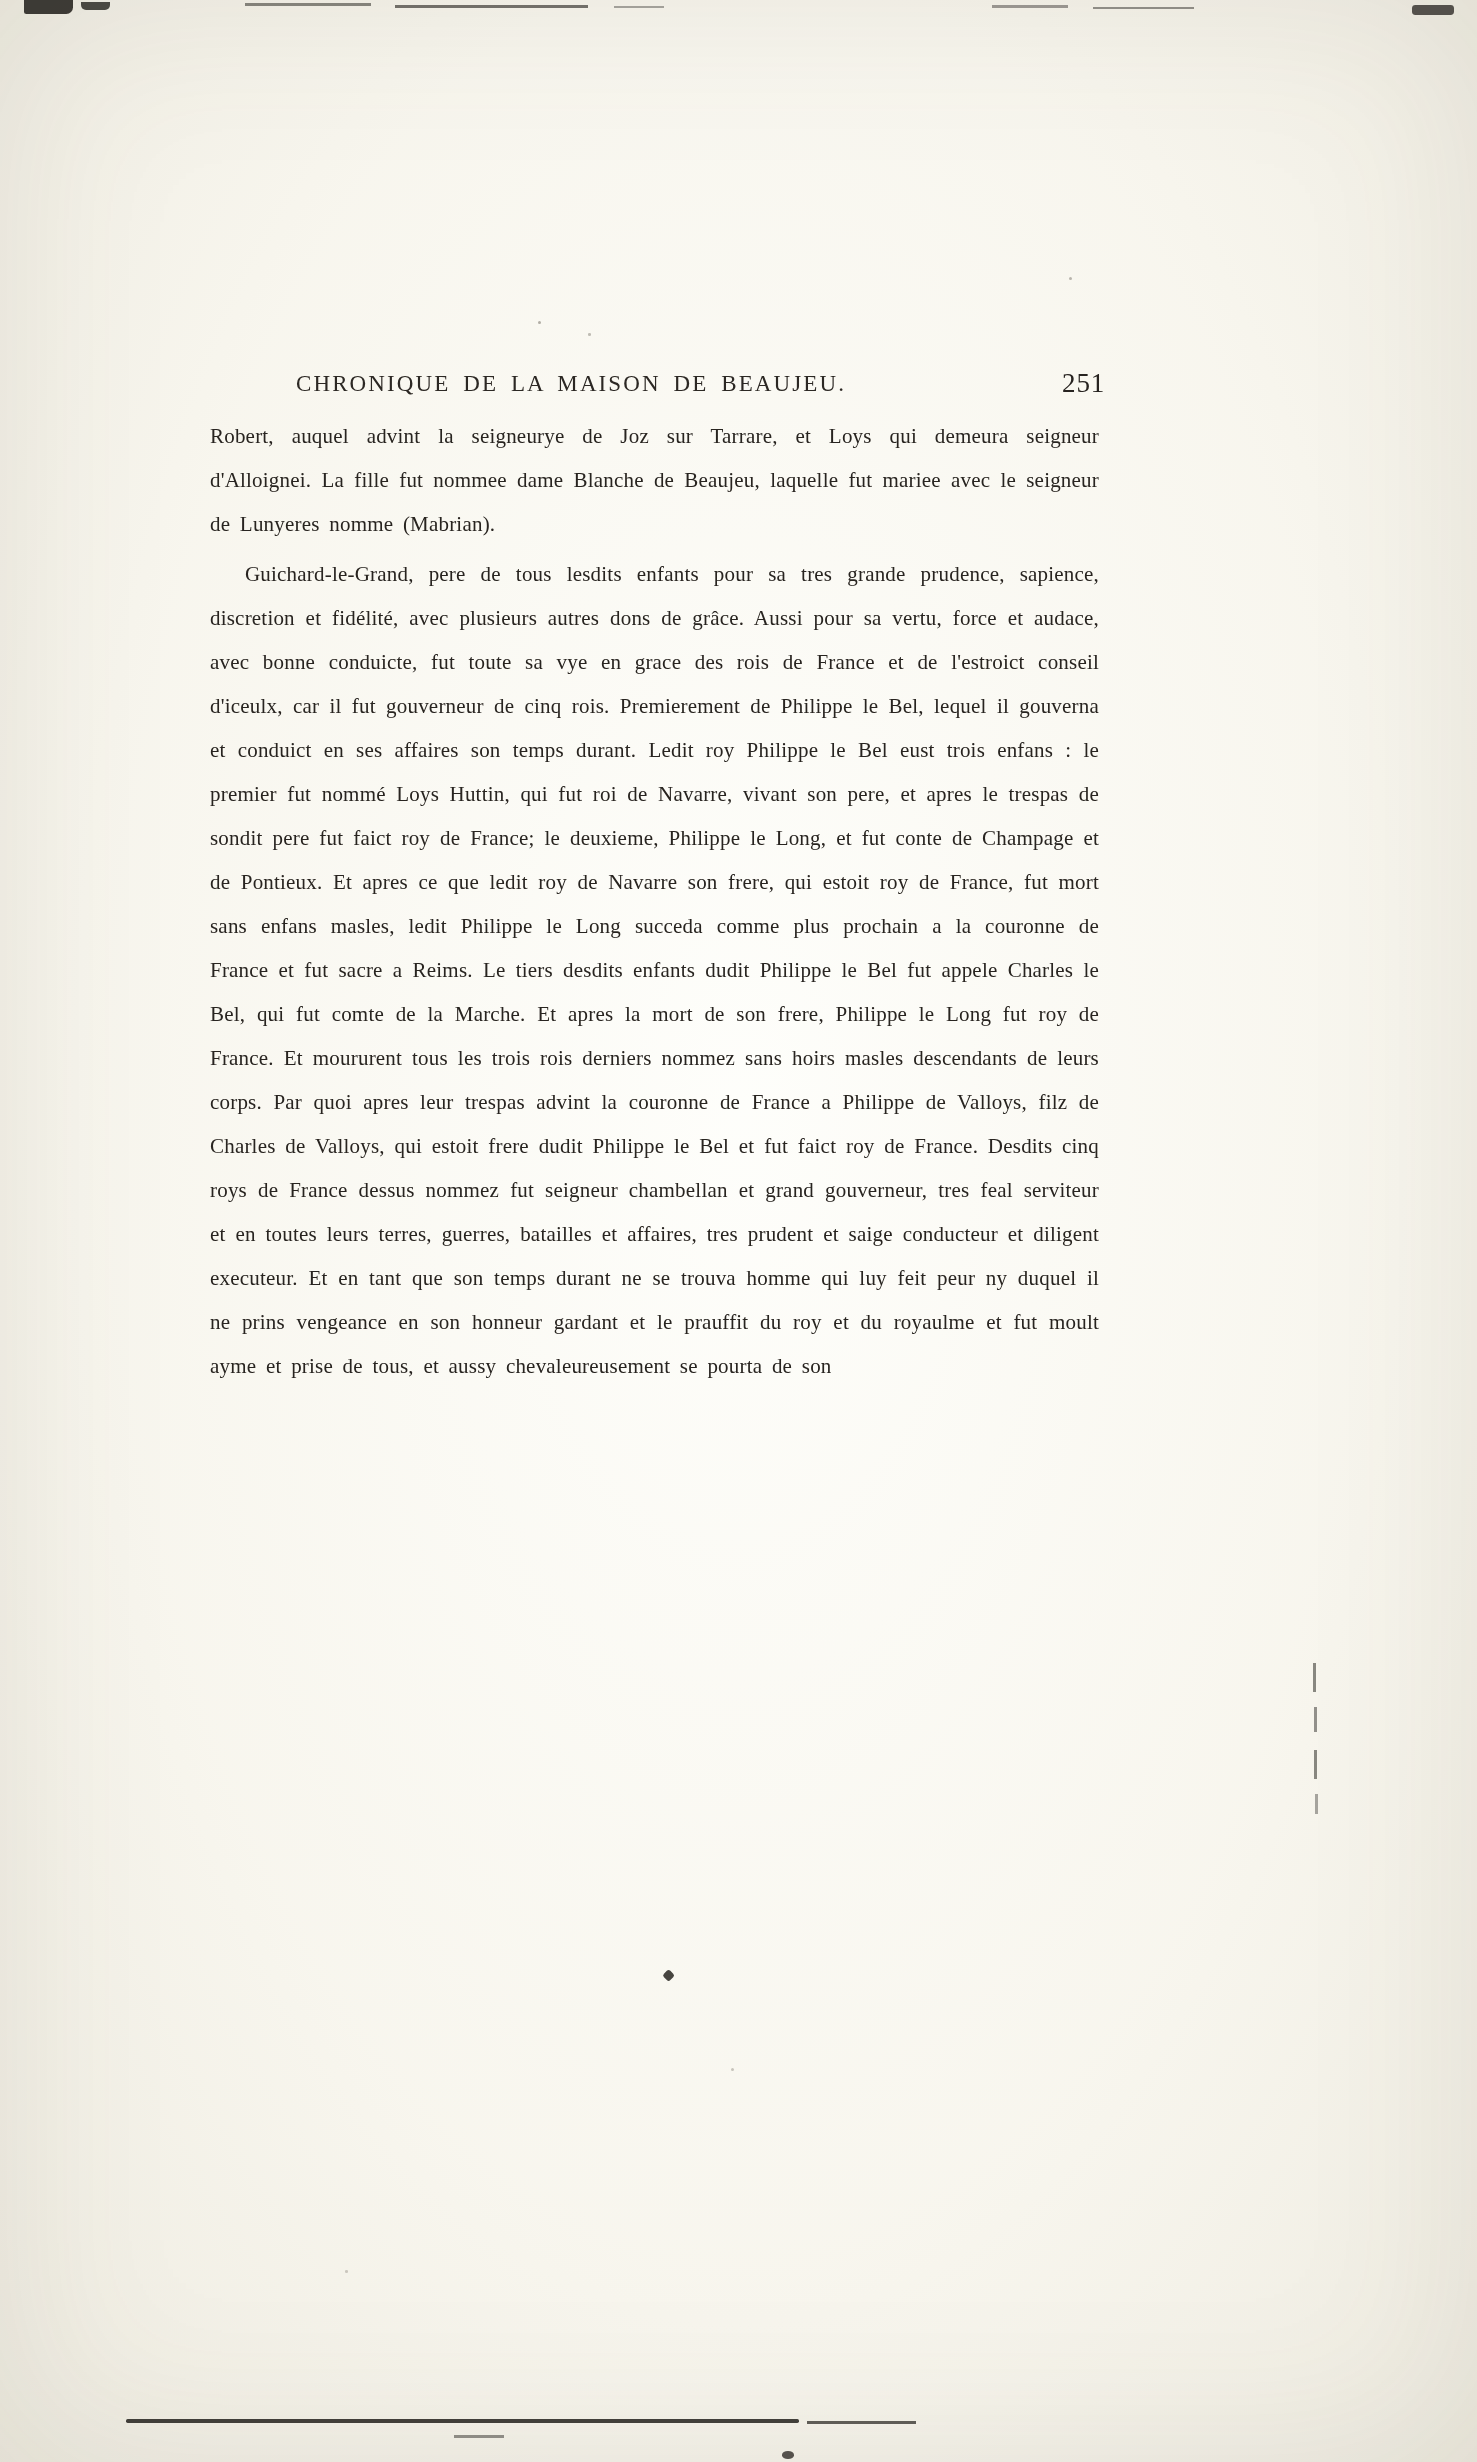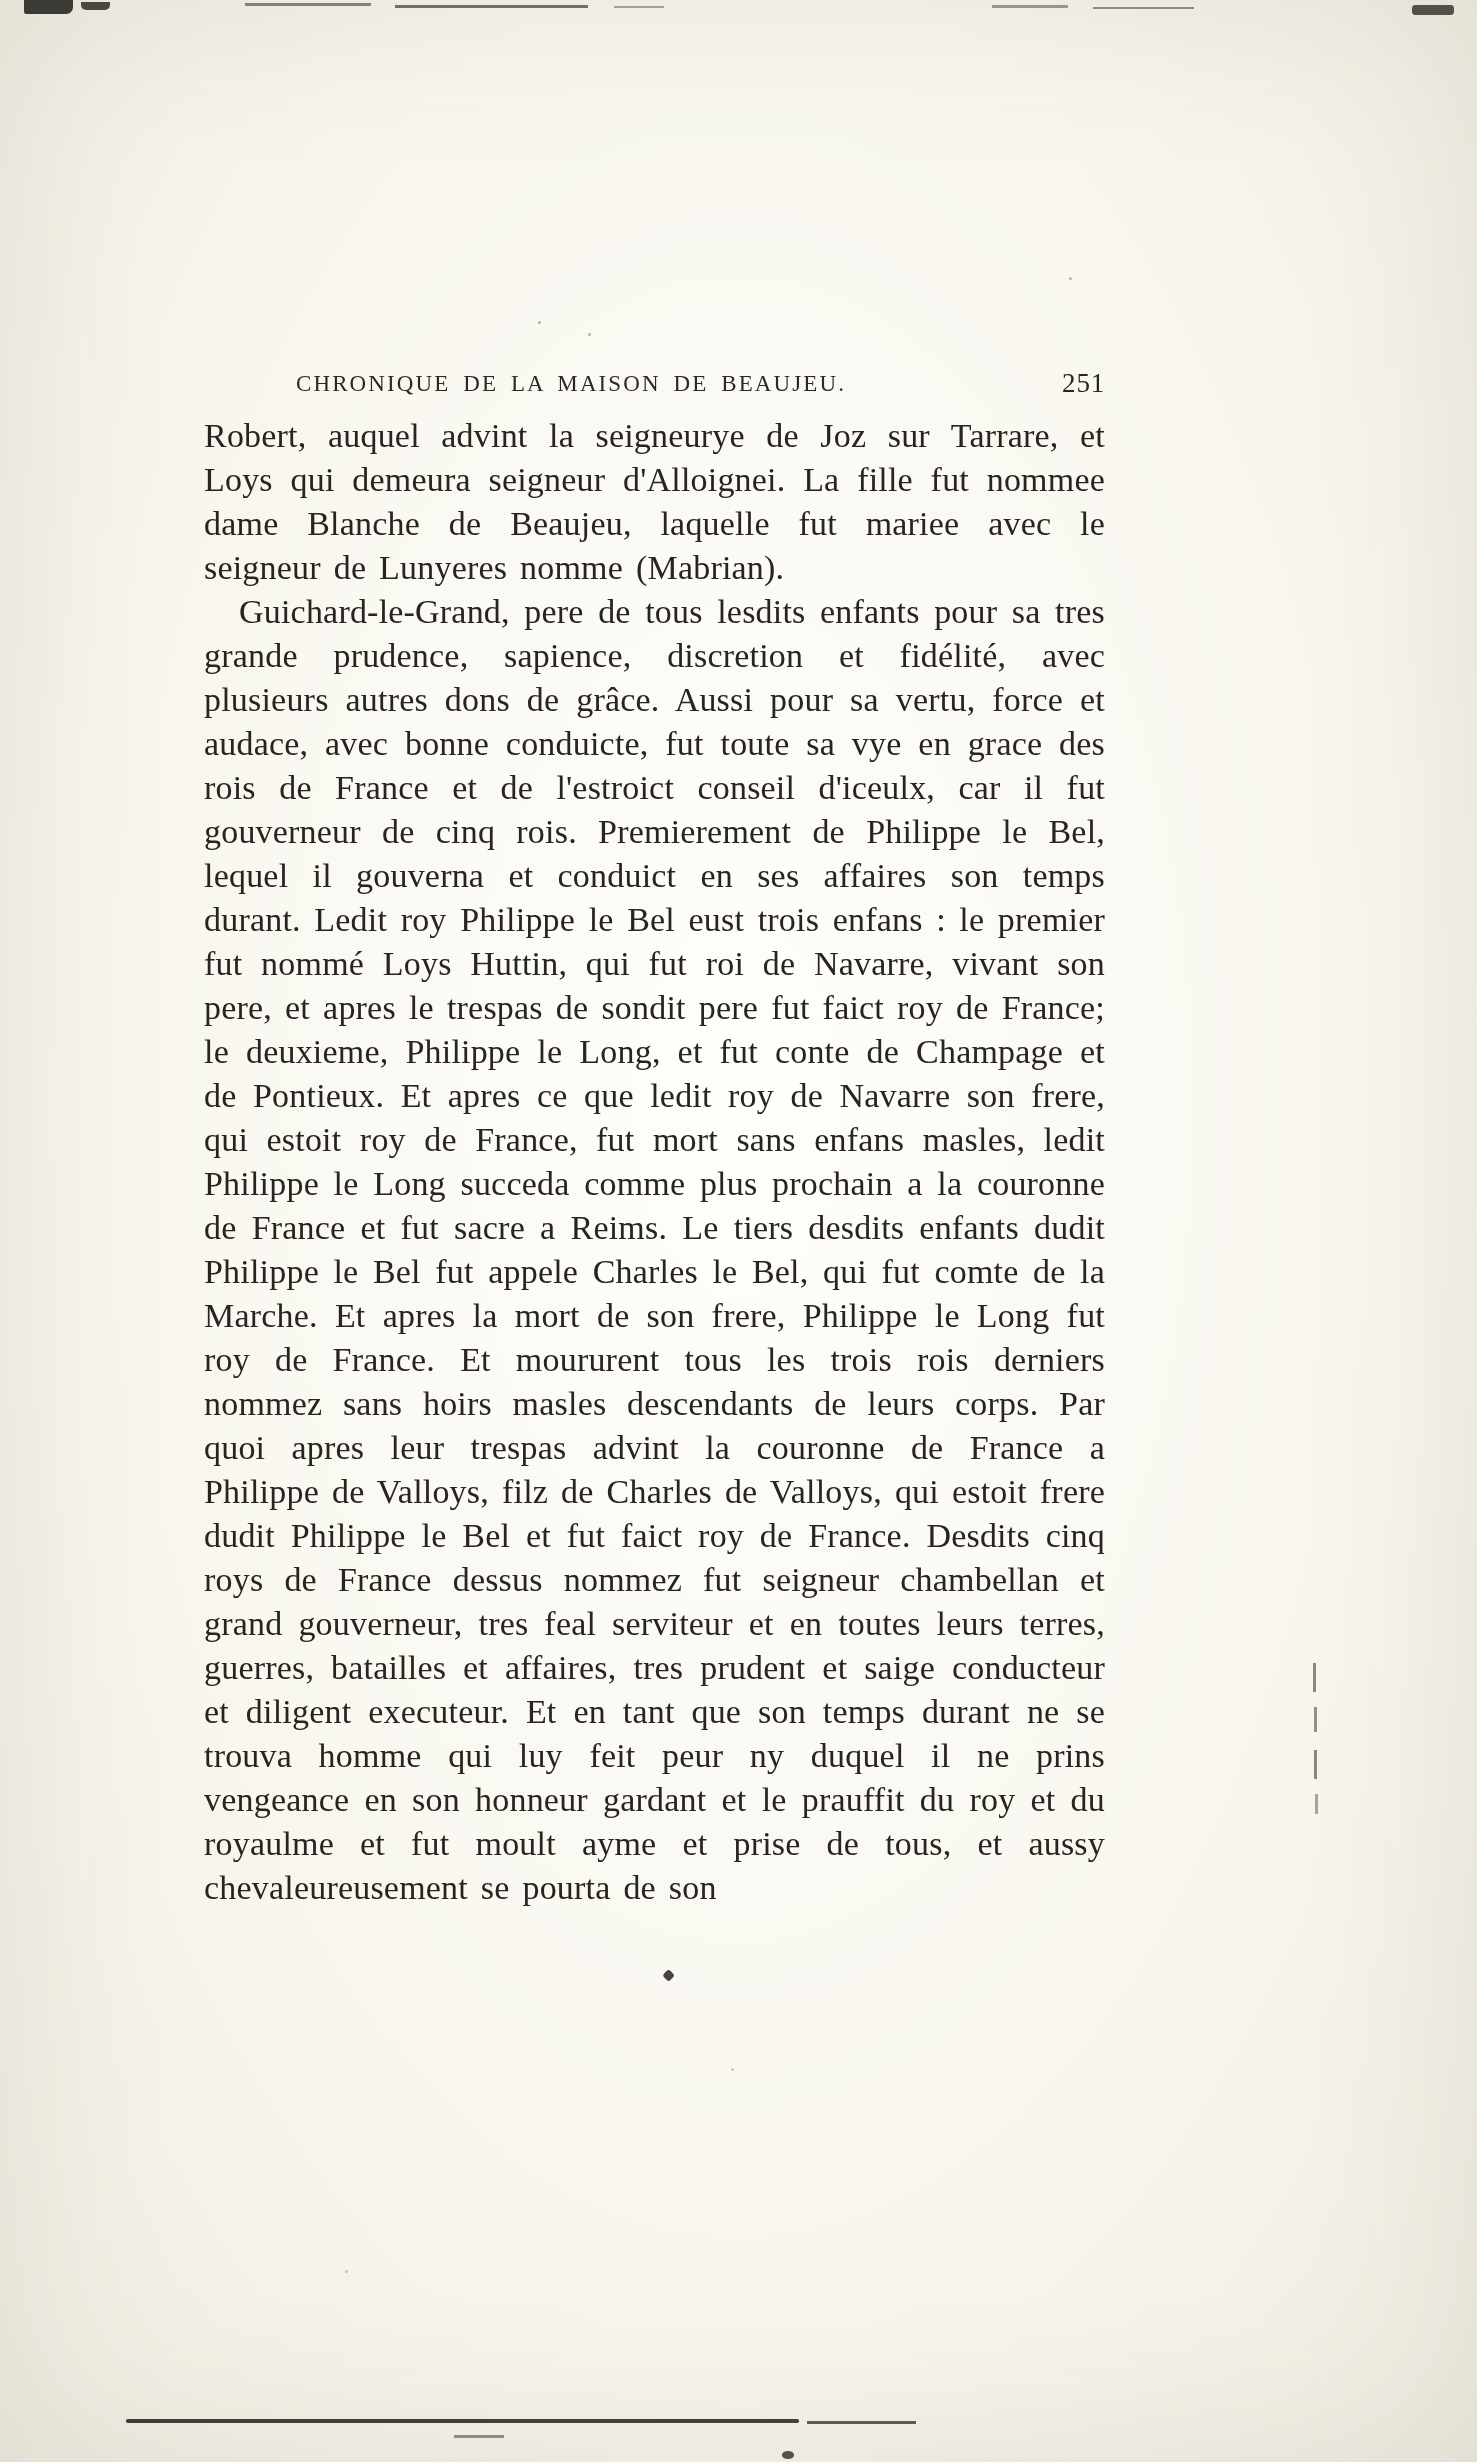--- a/index.html
+++ b/index.html
@@ -41,22 +41,22 @@
     word-spacing: 5px;
     color: #2c2824;
     white-space: nowrap;
   }
   .page-number {
     font-size: 27px;
     color: #272320;
     letter-spacing: 0.8px;
   }
   .body-text p {
-    margin: 0;
-    font-size: 34px;
+    margin: 6px;
+    font-size: 21px;
     line-height: 44px;
     text-align: justify;
     word-spacing: 4.2px;
     letter-spacing: 0.2px;
     color: #282420;
   }
   .body-text p.indented {
     text-indent: 35px;
     font-family: Liberation Serif, serif;
   }

